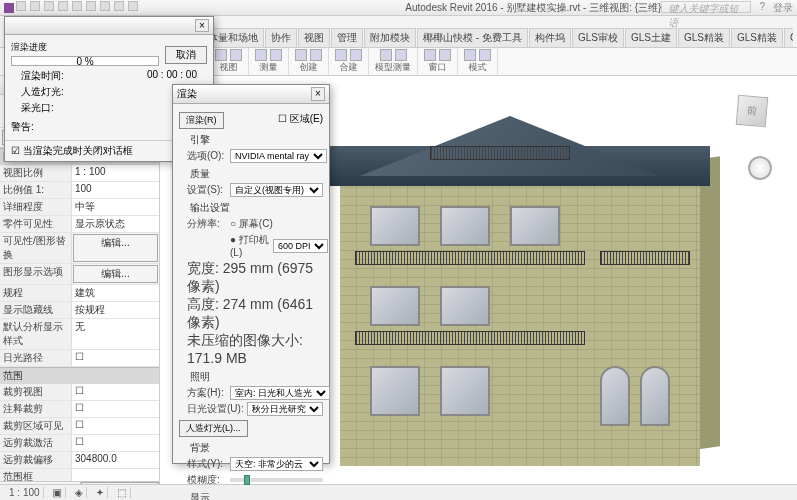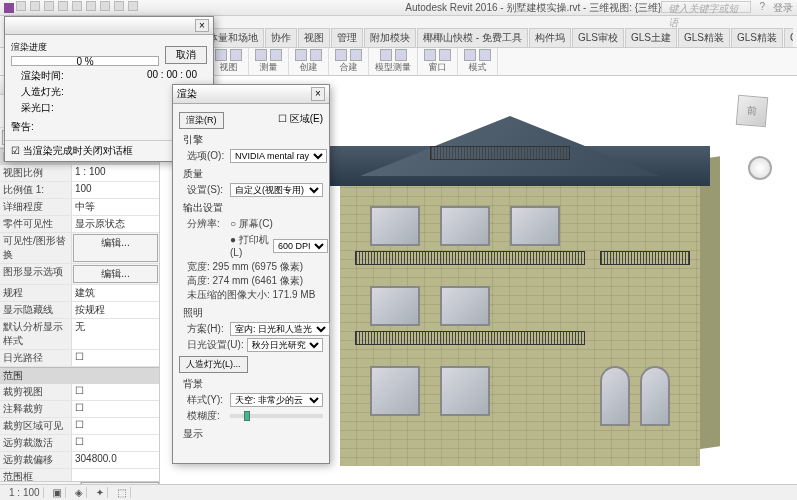--- a/index.html
+++ b/index.html
@@ -57,27 +57,27 @@
 .render-prog{left:4px;top:16px;width:210px}
 .render-prog .body{padding:6px}
 .render-prog .row{display:flex;justify-content:space-between;padding:1px 10px}
 .render-prog .bar{height:10px;border:1px solid #aaa;background:#fff;margin:2px 0;position:relative}
 .render-prog .bar .pct{position:absolute;left:50%;transform:translateX(-50%);top:-1px}
 .render-prog button{float:right;padding:1px 10px;border:1px solid #888;background:#f0f0f0}
 .render-prog .chkrow{padding:3px 6px;border-top:1px solid #ccc}
 .render-dlg{left:172px;top:84px;width:158px;height:380px}
 .render-dlg .body{padding:4px 6px}
 .render-dlg .sec{margin-bottom:4px}
-.render-dlg .sec-lbl{color:#333;margin:2px 4px}
+.render-dlg .sec-lbl{color:#333;margin:2px 11px}
 .render-dlg .line{display:flex;align-items:center;gap:3px;margin:2px 0 2px 8px}
 .render-dlg .line label{min-width:40px;color:#444}
 .render-dlg select,.render-dlg input[type=text]{flex:1;border:1px solid #aaa;font-size:9px;height:14px;background:#fff}
 .render-dlg button{border:1px solid #888;background:#f0f0f0;padding:1px 6px;font-size:9px}
 .render-dlg .btnrow{display:flex;gap:4px;justify-content:space-between;margin:4px 0}
-.render-dlg .info{margin-left:8px;color:#444;font-size:10px}
+.render-dlg .info{margin-left:8px;color:#444;font-size:14px}
 .render-dlg .slider{flex:1;height:4px;background:#ddd;position:relative;margin:4px 0}
 .render-dlg .slider .thumb{position:absolute;left:15%;top:-3px;width:6px;height:10px;background:#5a9;border:1px solid #386}
 </style>
 </head>
 <body>
 
 <div class="titlebar">
   <span class="icon"></span>
   <div class="qat">
     <span></span>

